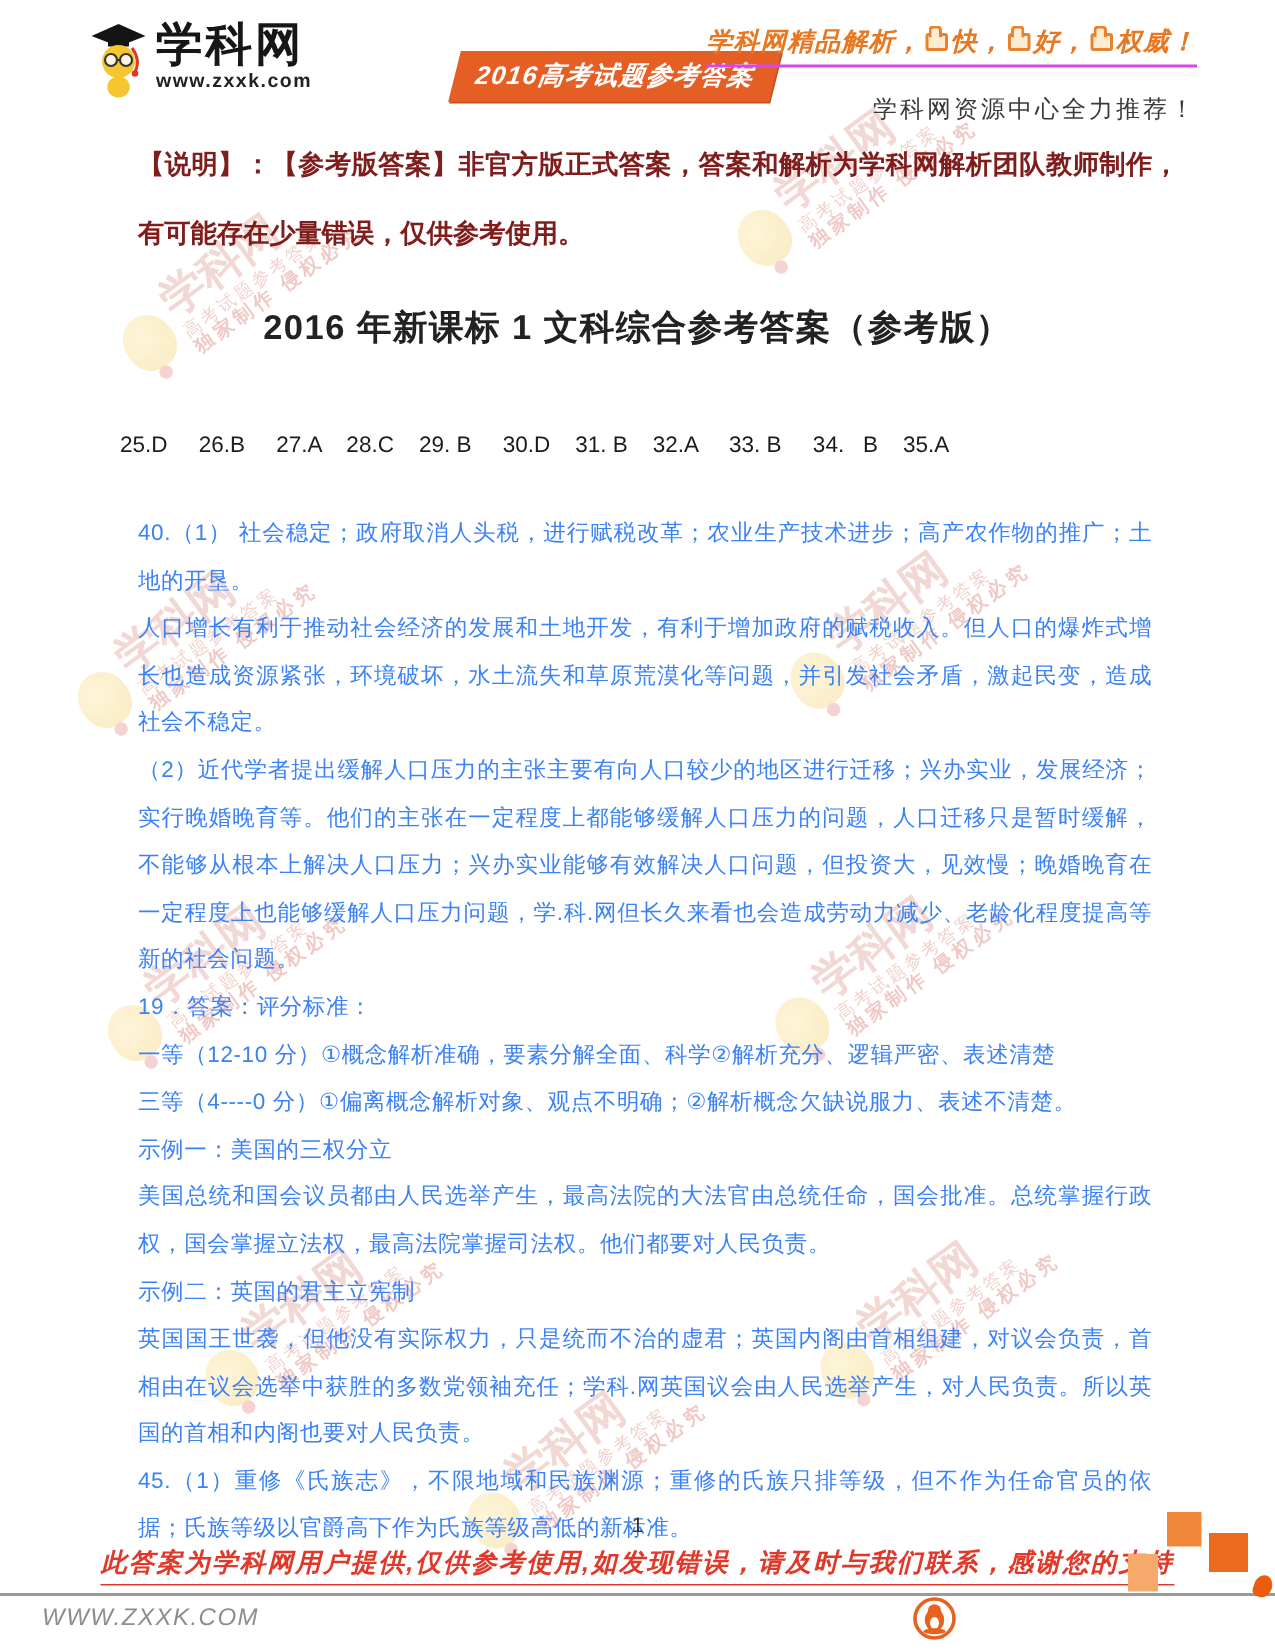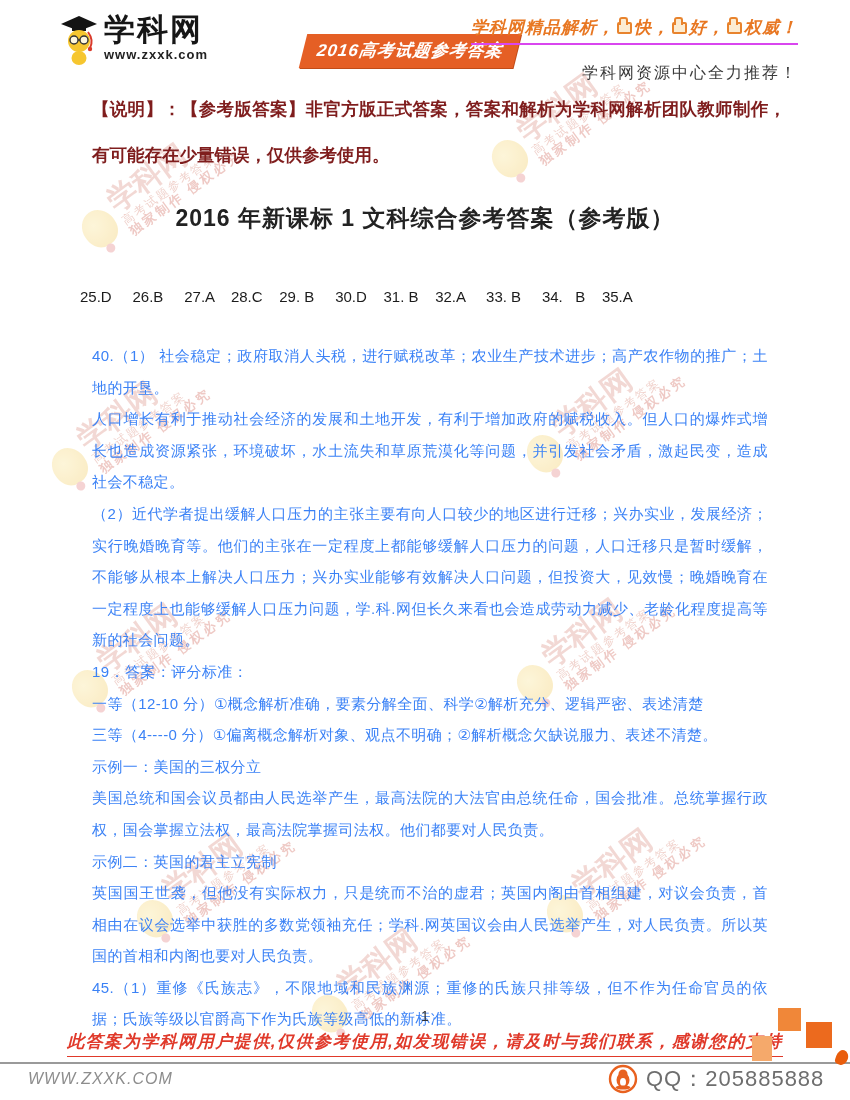--- a/index.html
+++ b/index.html
@@ -259,21 +259,20 @@
   <div class="footer-site">WWW.ZXXK.COM</div>
 
   <div class="footer-qq">
     <svg width="30" height="30" viewBox="0 0 30 30">
       <circle cx="15" cy="15" r="13" fill="#fff" stroke="#e8611f" stroke-width="2.4"></circle>
       <ellipse cx="15" cy="16" rx="6.5" ry="7.5" fill="#e8611f"></ellipse>
       <circle cx="15" cy="10" r="4.5" fill="#e8611f"></circle>
       <ellipse cx="15" cy="18" rx="3" ry="4" fill="#fff"></ellipse>
       <ellipse cx="15" cy="23.5" rx="7.5" ry="2" fill="#e8611f"></ellipse>
     </svg>
-    <span class="qq-num">QQ：205885888</span>
   </div>
 
   <div class="deco-squares">
     <div class="sq1"></div>
     <div class="sq2"></div>
     <div class="sq3"></div>
     <div class="drop"></div>
   </div>
 
 </div>

